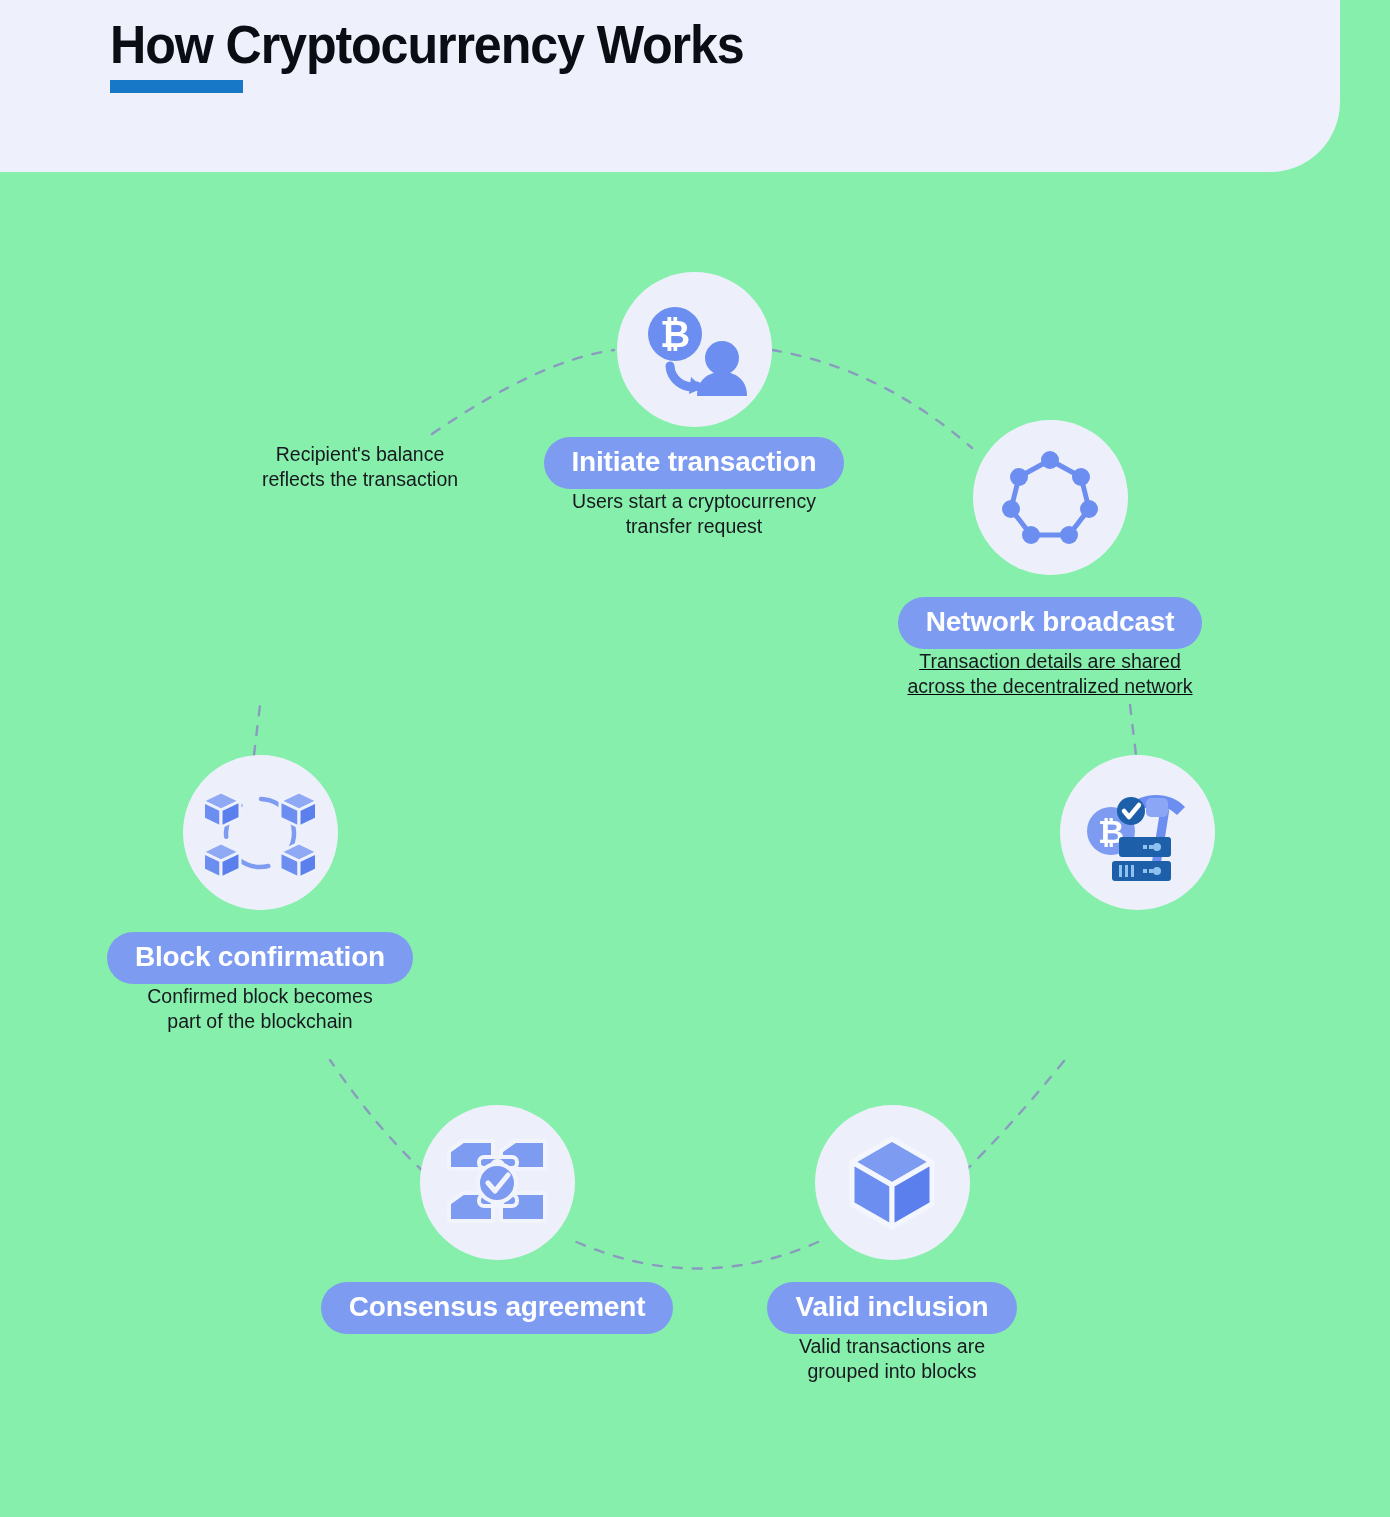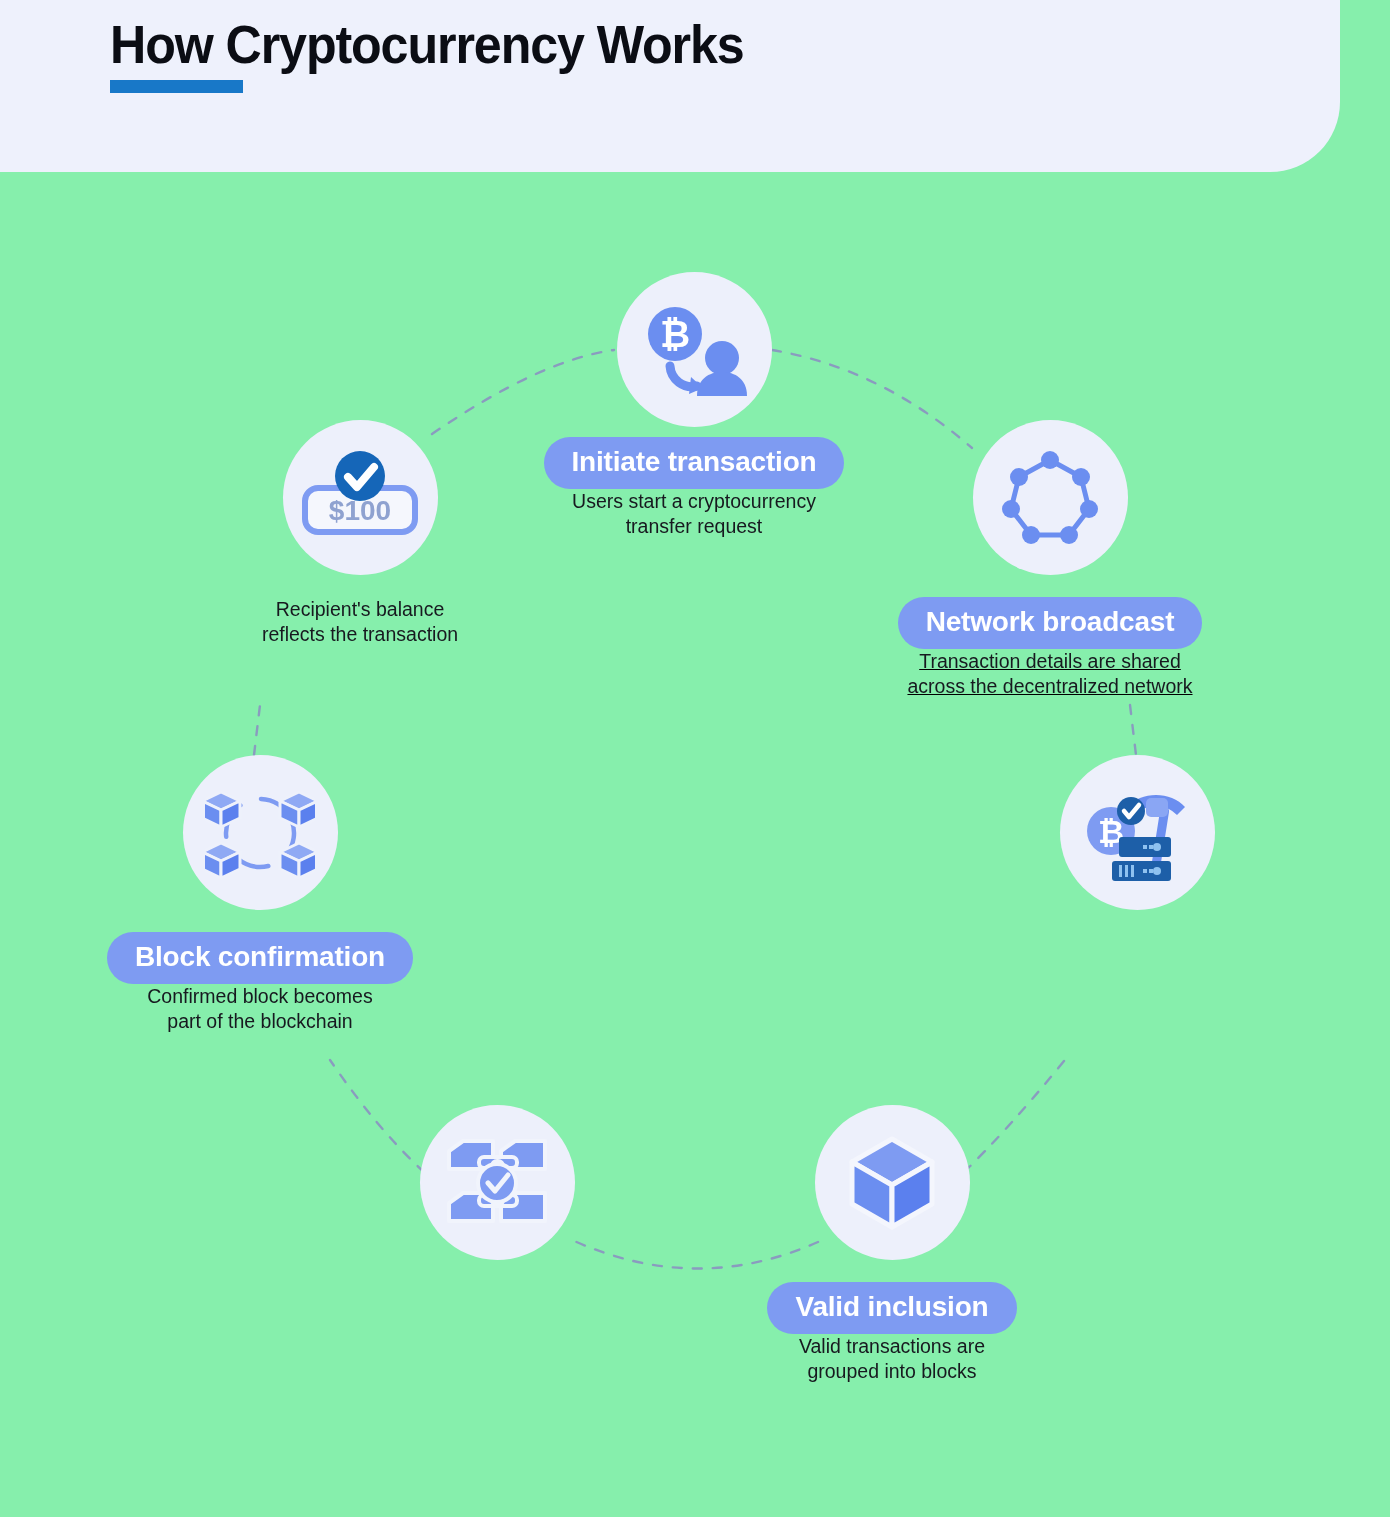--- a/index.html
+++ b/index.html
@@ -254,20 +254,21 @@
             <rect x="34" y="24" width="38" height="11" rx="5"></rect>
             <rect x="34" y="62" width="38" height="11" rx="5"></rect>
             <rect x="47" y="28" width="11" height="44" rx="5"></rect>
           </g>
 
           <circle cx="52" cy="50" r="19" fill="#7e9bf2" stroke="#f1f4fc" stroke-width="4"></circle>
           <path d="M 43 50 L 50 58 L 63 42" fill="none" stroke="#f1f4fc" stroke-width="5" stroke-linecap="round" stroke-linejoin="round"></path>
         </svg>
       </div>
       <div class="gap-m"></div>
+      <div class="pill">Consensus agreement</div>
     </div>
 
     <div class="step" style="left:260px; top:583px;">
       <div class="icon-circle">
         <svg width="110" height="104" viewBox="0 0 110 104">
 
           <circle cx="55" cy="52" r="34" fill="none" stroke="#7e9bf2" stroke-width="4.5" stroke-linecap="round" stroke-dasharray="36 22" transform="rotate(-22 55 52)"></circle>
 
           <g stroke="#eef1fb" stroke-width="3" stroke-linejoin="round">
 
@@ -289,29 +290,19 @@
           </g>
         </svg>
       </div>
       <div class="gap-m"></div>
       <div class="pill">Block confirmation</div>
       <div class="desc">Confirmed block becomes
 part of the blockchain</div>
     </div>
 
     <div class="step" style="left:360px; top:248px;">
-      <div class="icon-circle">
-        <svg width="126" height="104" viewBox="0 0 126 104">
-
-          <rect x="8" y="42" width="110" height="44" rx="13" fill="#f5f7fd" stroke="#7e9bf2" stroke-width="6"></rect>
-          <text x="63" y="74" font-family="Liberation Sans, sans-serif" font-size="28" font-weight="700" fill="#8fa2d0" text-anchor="middle">$100</text>
-
-          <circle cx="63" cy="30" r="25" fill="#1566b8"></circle>
-          <path d="M 51 31 L 60 41 L 77 21" fill="none" stroke="#ffffff" stroke-width="8" stroke-linecap="round" stroke-linejoin="round"></path>
-        </svg>
-      </div>
       <div class="gap-m"></div>
       <div class="desc">Recipient's balance
 reflects the transaction</div>
     </div>
 
   </div>
 </div>
 
 </body></html>

